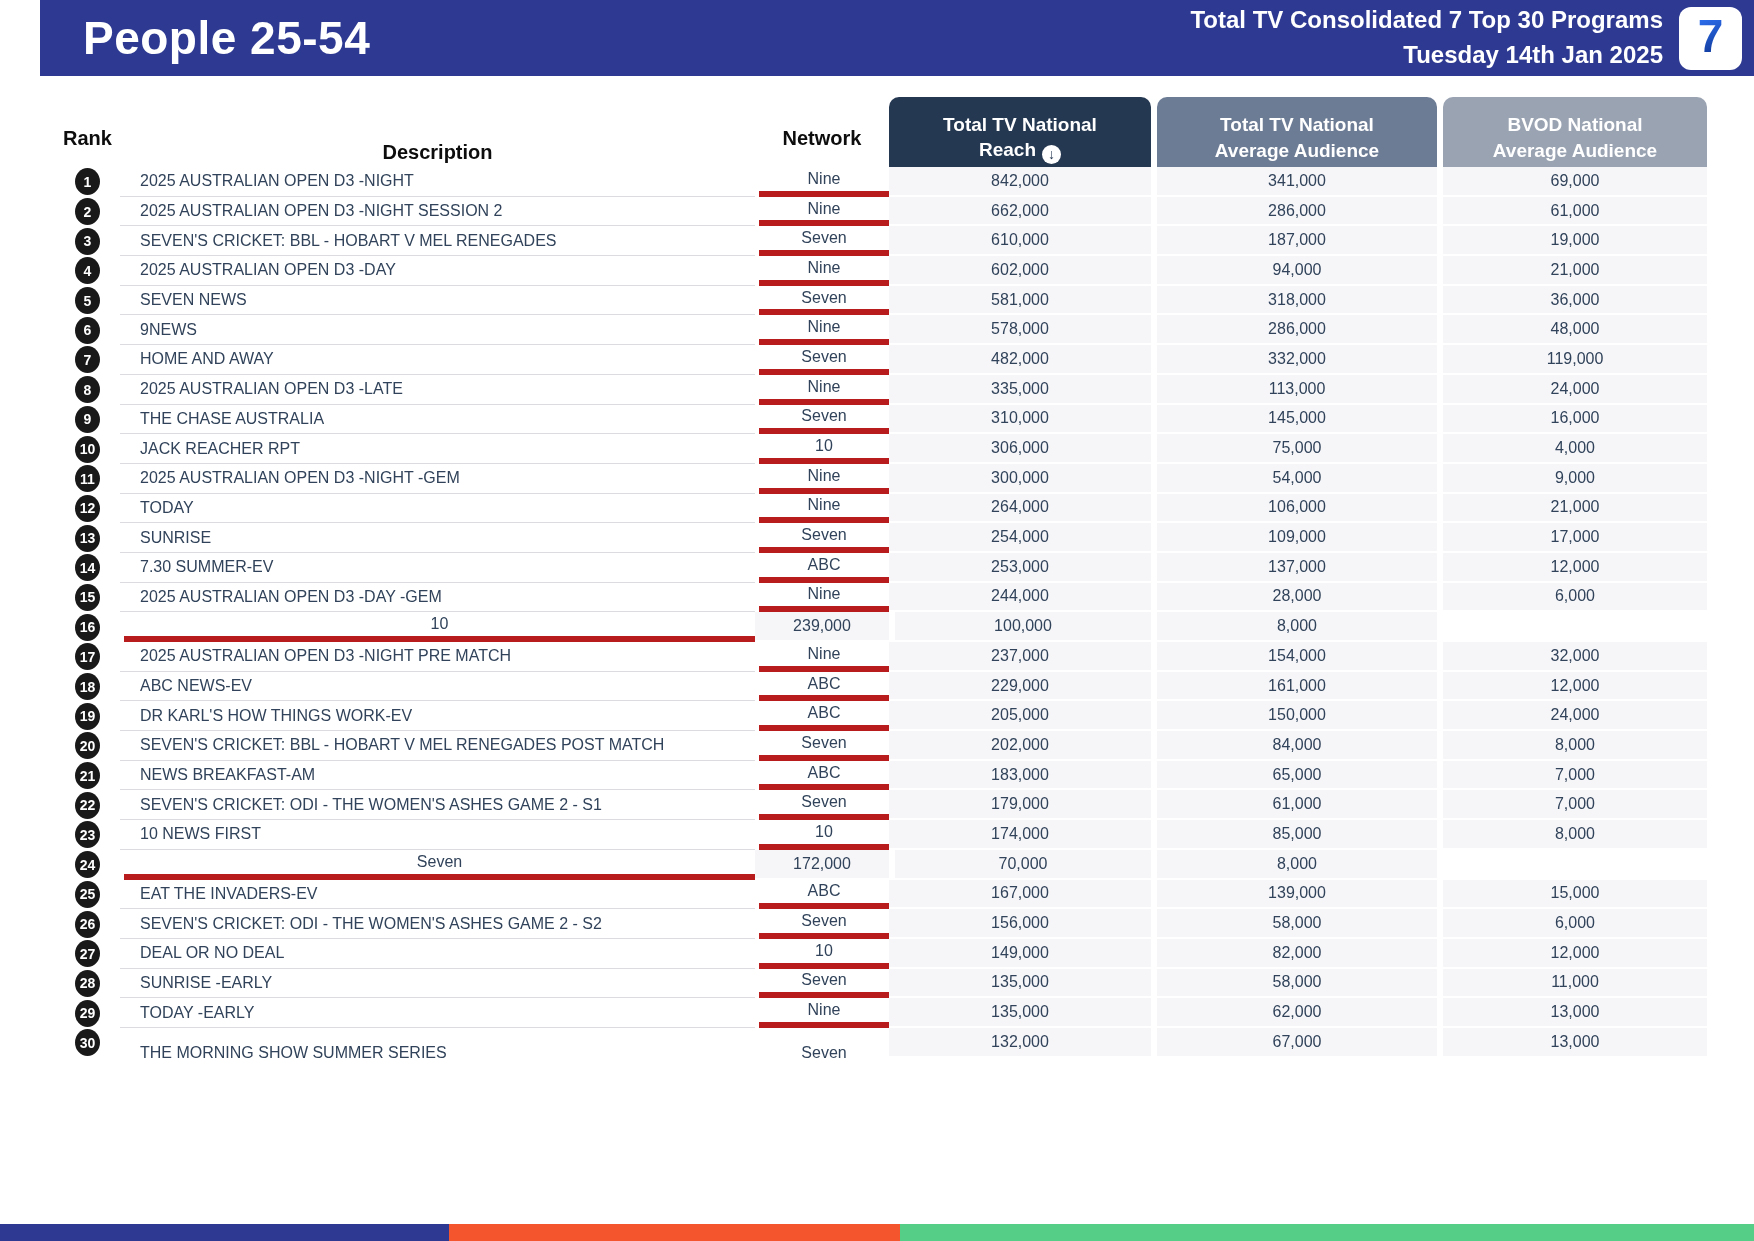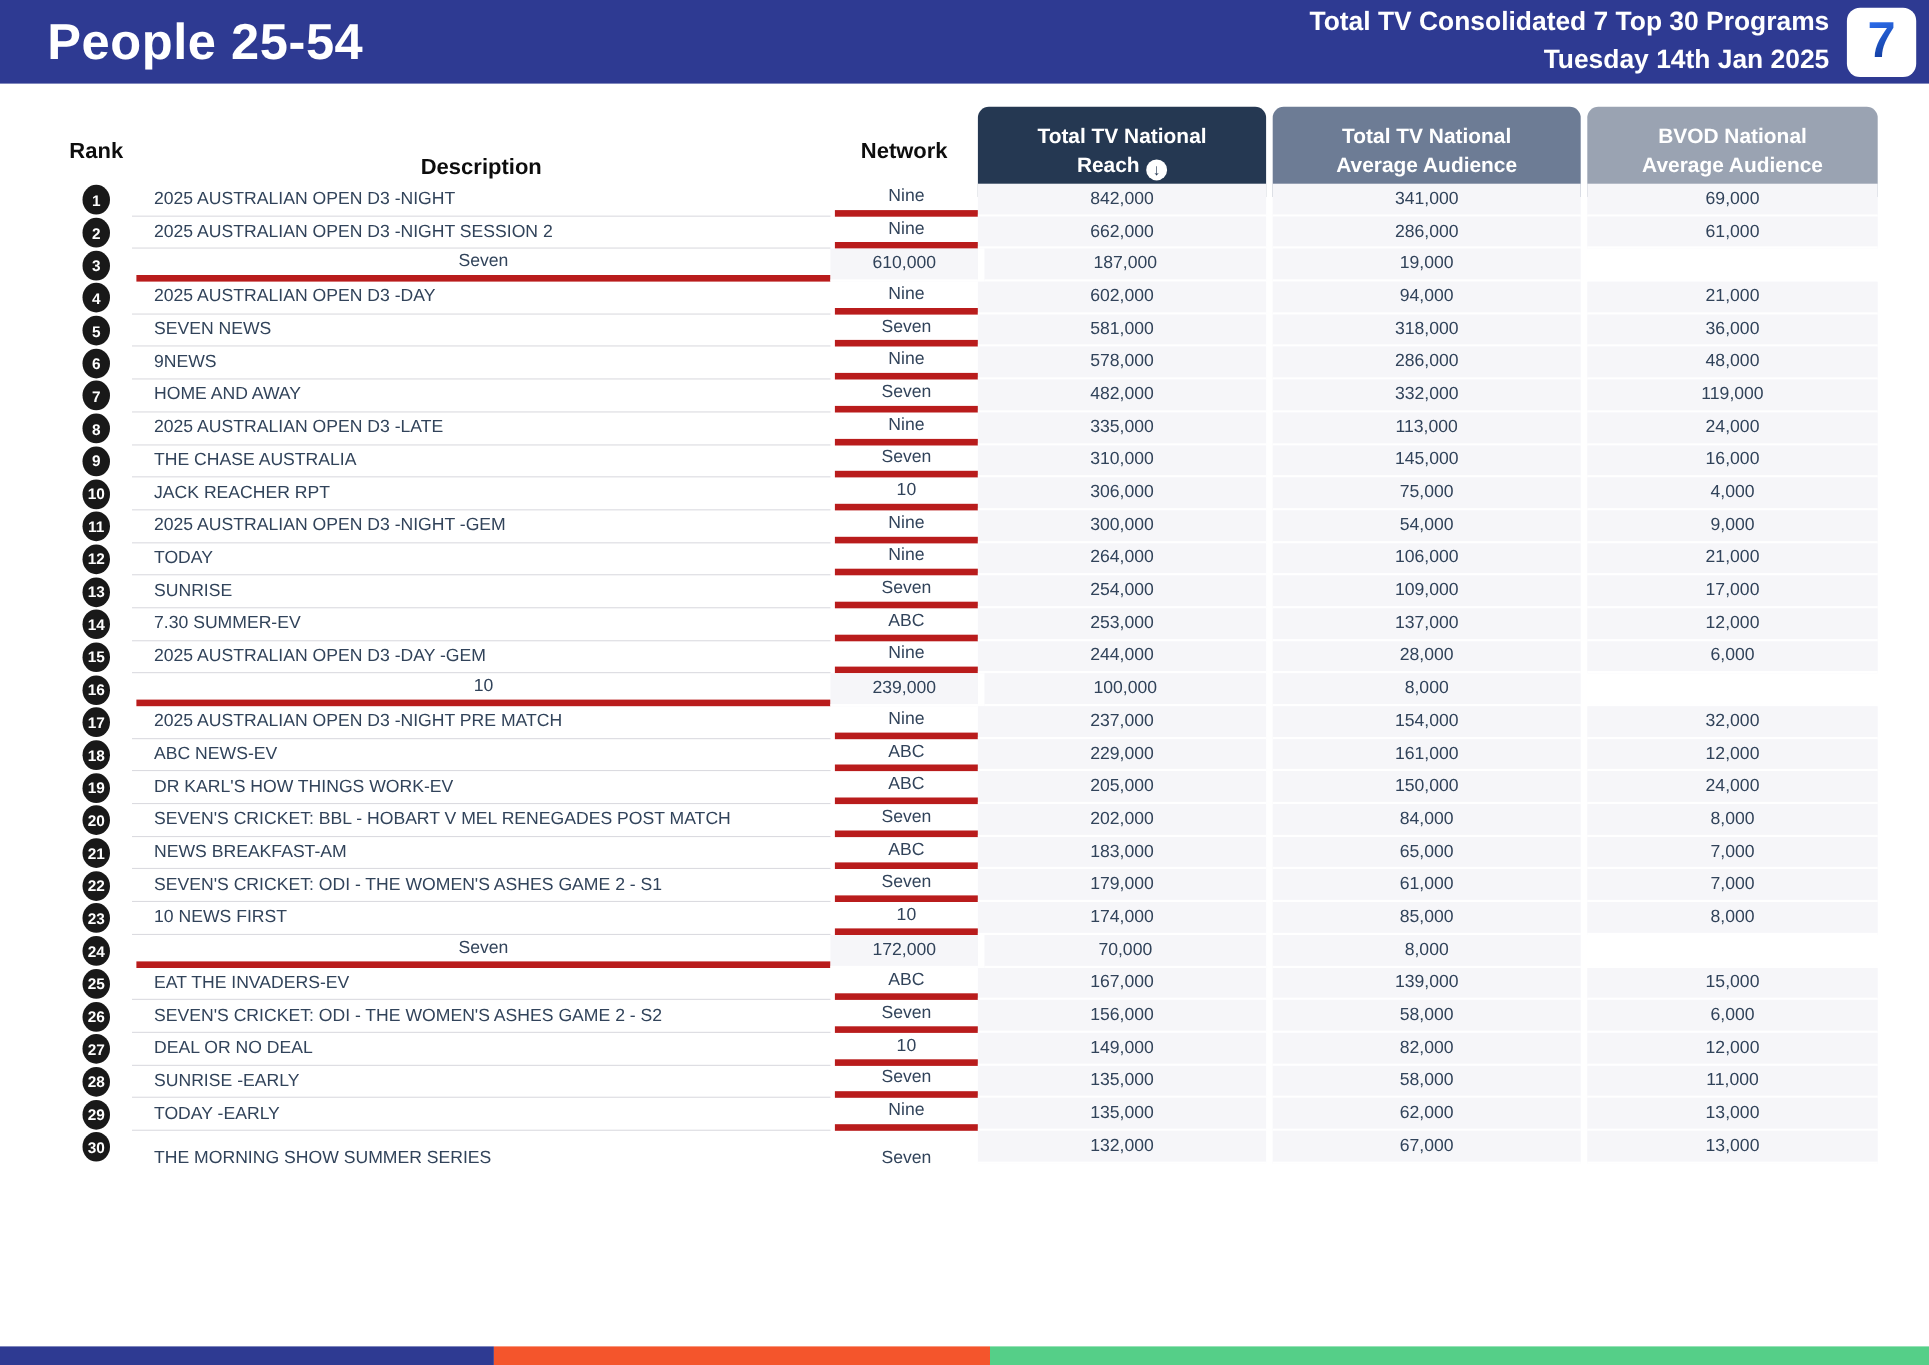--- a/index.html
+++ b/index.html
@@ -9,21 +9,21 @@
     --bvod-gray:#9AA3B2;
     --row-text:#31435A;
     --num-bg:#F6F6F9;
   }
   *{box-sizing:border-box;margin:0;padding:0;}
   html,body{background:#fff;}
   body{font-family:"Liberation Sans",sans-serif;}
   .page{position:relative;width:1754px;height:1241px;background:#fff;overflow:hidden;}
 
   
-  .topbar{height:76px;background:var(--bar-blue);display:flex;align-items:center;padding:0 12px 0 43px;}
+  .topbar{height:76px;background:var(--bar-blue);display:flex;align-items:center;padding:0 12px 0 43px;margin-left:40px;}
   .title{flex:1;color:#fff;font-size:46px;font-weight:bold;letter-spacing:.5px;}
   .subtitles{text-align:right;color:#fff;font-weight:bold;font-size:24px;line-height:1.45;margin-right:16px;}
   .logo{width:63px;height:63px;background:#fff;border-radius:12px;display:flex;align-items:center;justify-content:center;}
   .logo span{font-size:46px;font-weight:bold;color:#1E4FD0;background:linear-gradient(160deg,#2B6BE8 20%,#123C9E 80%);-webkit-background-clip:text;background-clip:text;-webkit-text-fill-color:transparent;transform:translateY(-2px);}
 
   
   .table{margin:21px 47px 0 55px;width:1652px;}
   .grid{display:grid;grid-template-columns:65px 635px 134px 262px 286px 270px;}
 
   .label-row{height:70px;align-items:center;}
@@ -111,20 +111,21 @@
         <div class="cell net-cell">Nine</div>
         <div class="cell num-cell reach">662,000</div>
         <div class="cell num-cell avg">286,000</div>
         <div class="cell num-cell bvod">61,000</div>
       </div>
 
       <div class="grid trow">
         <div class="cell rank-cell">
           <span class="rank-badge">3</span>
         </div>
+        <div class="cell desc-cell">SEVEN'S CRICKET: BBL - HOBART V MEL RENEGADES</div>
         <div class="cell net-cell">Seven</div>
         <div class="cell num-cell reach">610,000</div>
         <div class="cell num-cell avg">187,000</div>
         <div class="cell num-cell bvod">19,000</div>
       </div>
 
       <div class="grid trow">
         <div class="cell rank-cell">
           <span class="rank-badge">4</span>
         </div>

